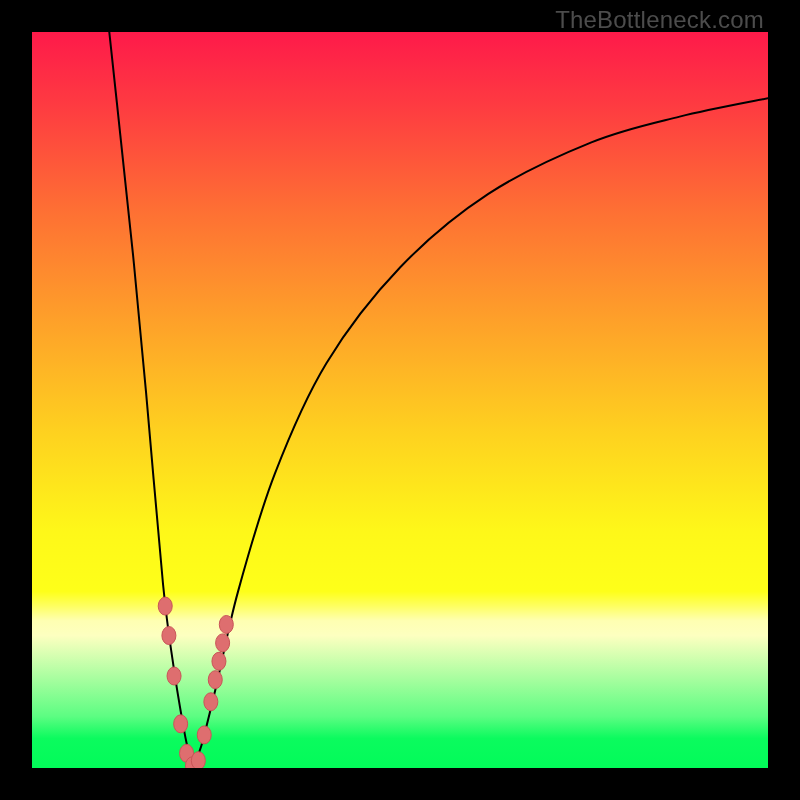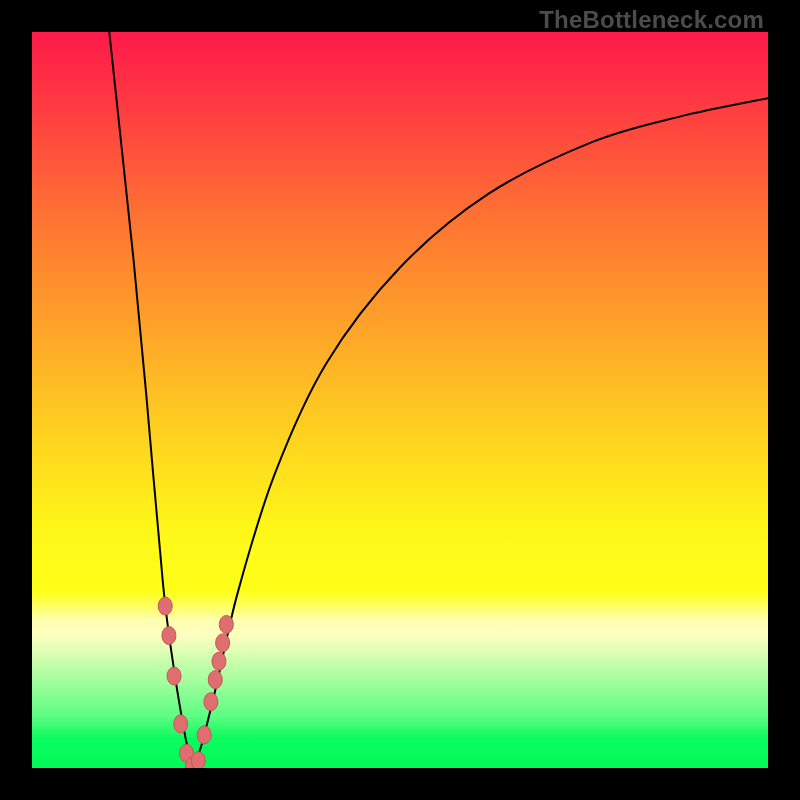--- a/index.html
+++ b/index.html
@@ -30,21 +30,21 @@
   .gradient {
     position: absolute;
     left: 0; top: 0; right: 0; bottom: 0;
   }
   .watermark {
     position: absolute;
     top: 6px;
     right: 36px;
     color: #4c4c4c;
     font-size: 24px;
-    font-weight: 700;
+    font-weight: 400;
     letter-spacing: 0.2px;
     user-select: none;
   }
   svg {
     position: absolute;
     left: 0; top: 0;
   }
   
   .marker {
     fill: #de6e6f;

